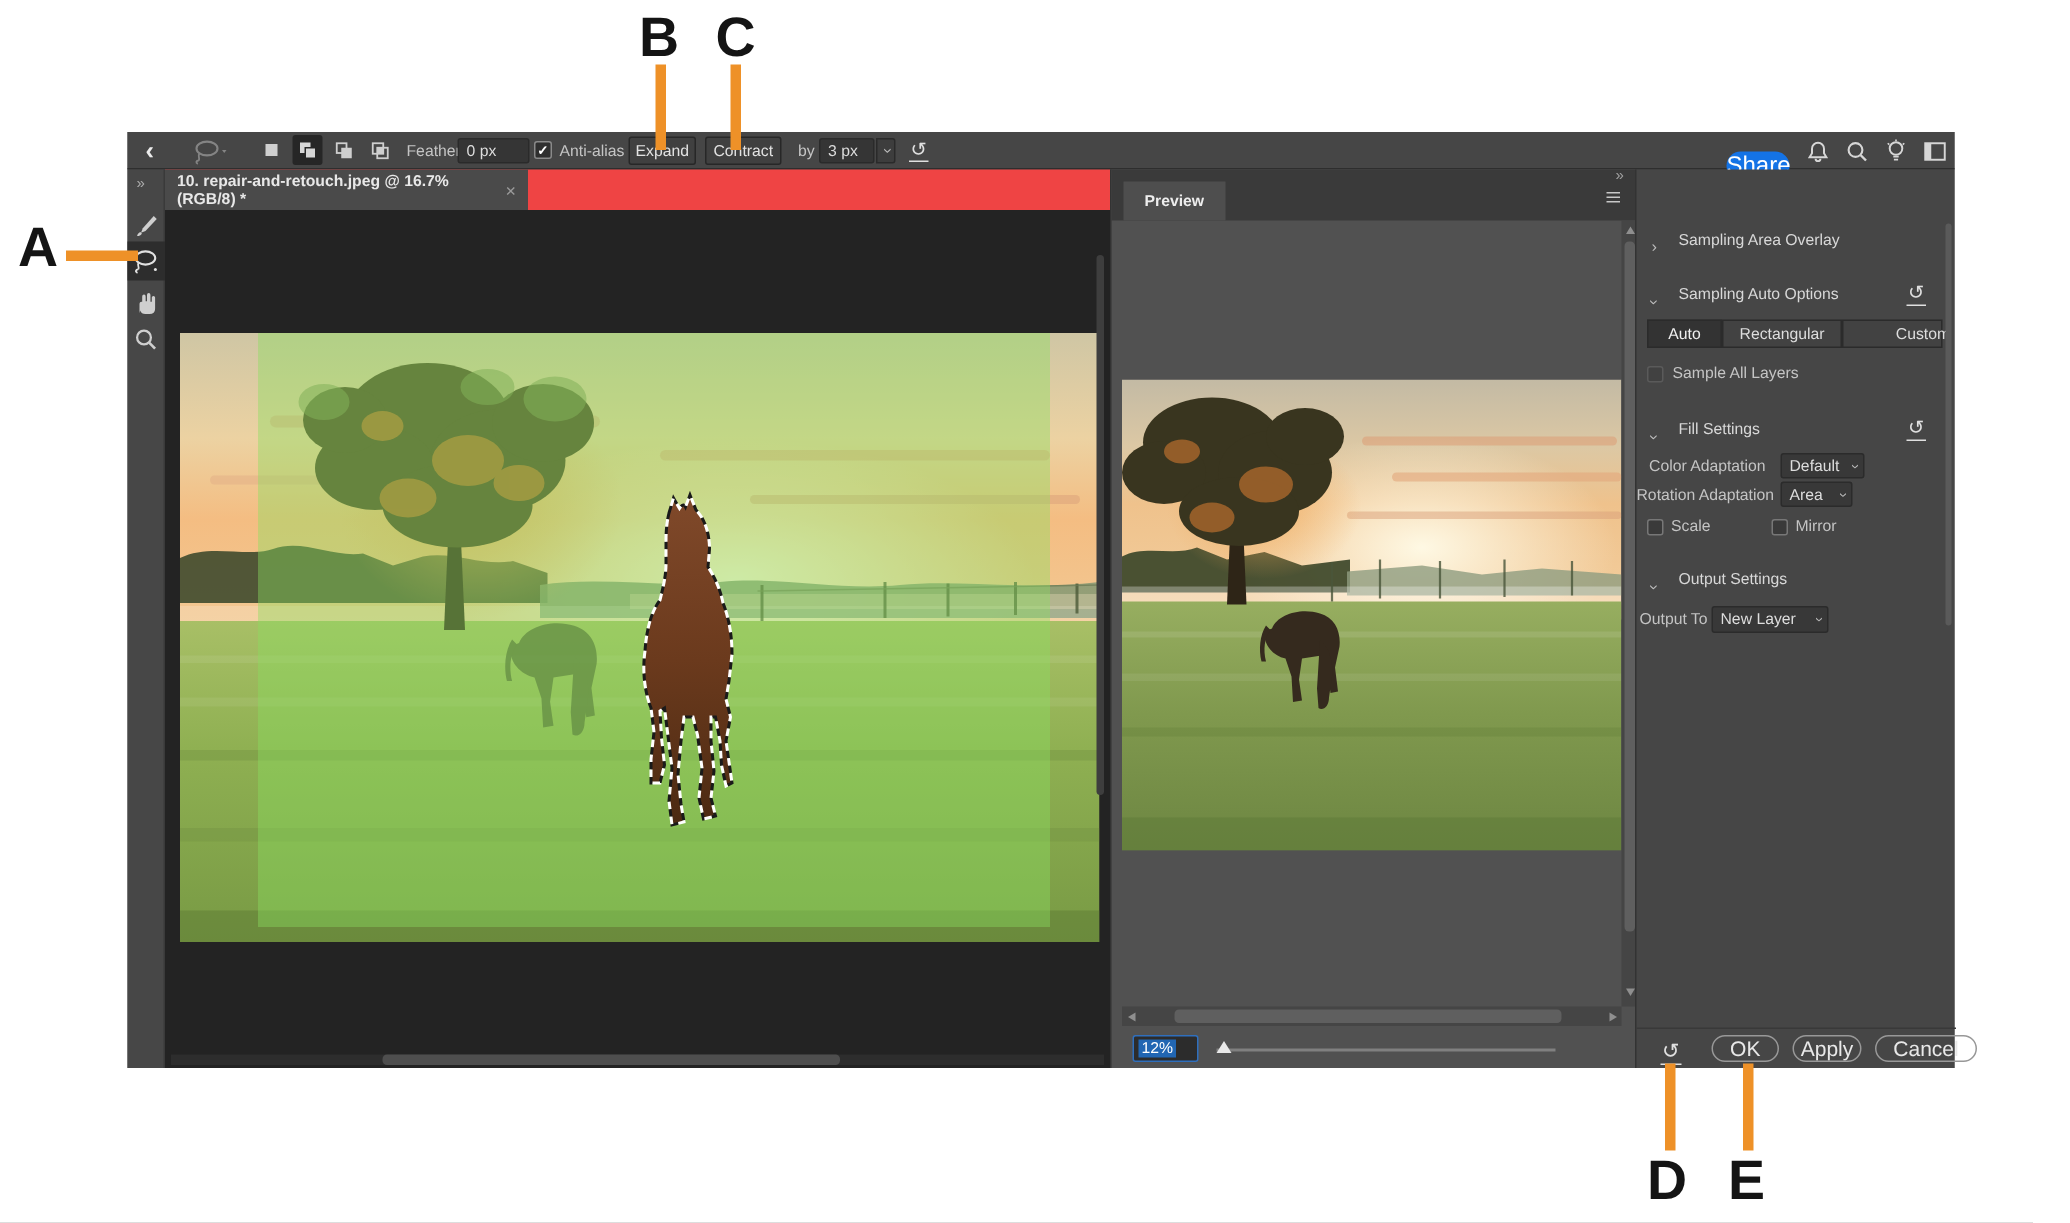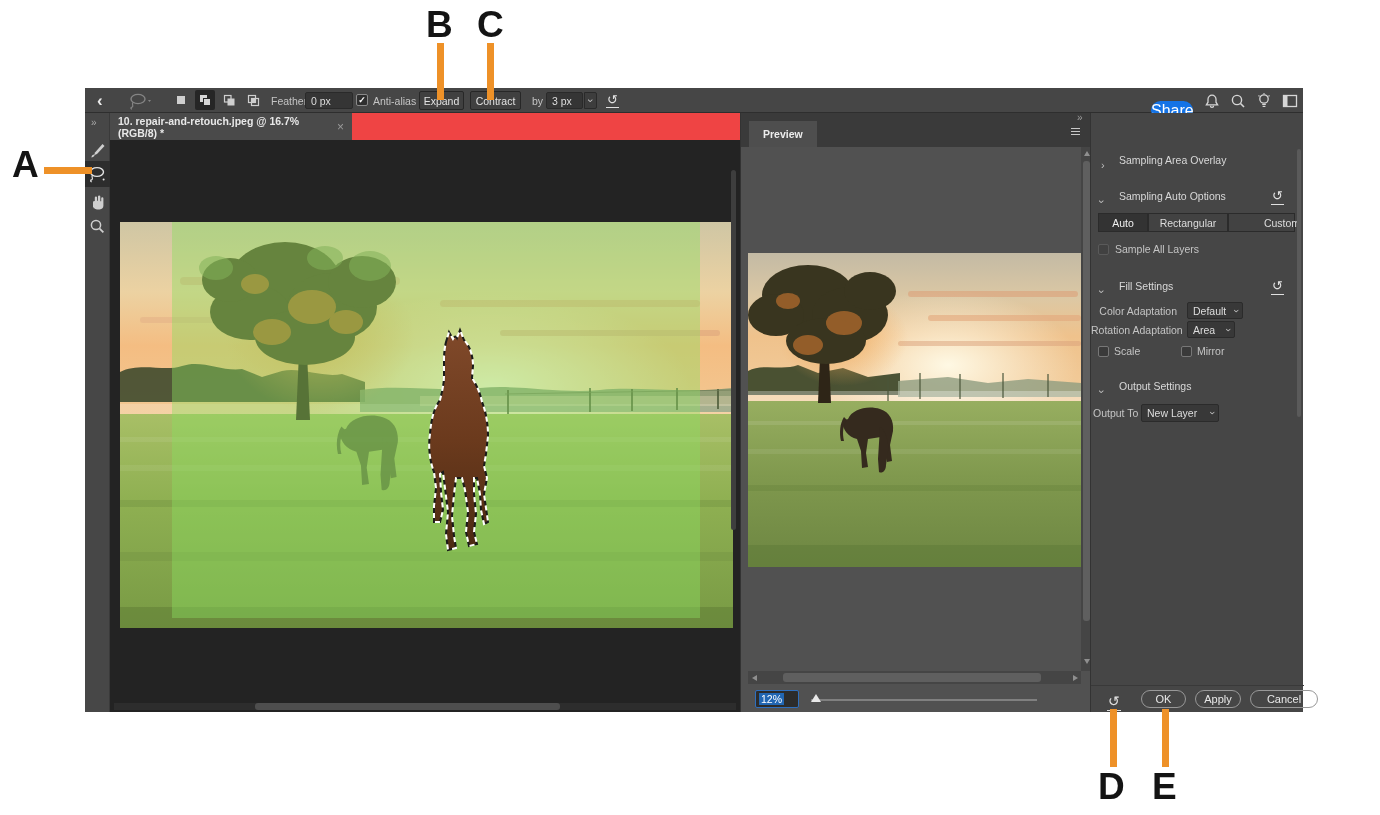--- a/index.html
+++ b/index.html
@@ -62,21 +62,21 @@
   .rp-tab{left:0;top:5px;height:27px;background:#4d4d4d;display:flex;align-items:center;padding:0 10px;}
   .sec-label{font-size:10.5px;color:#d8d8d8;}
   .chev{display:inline-block;color:#bdbdbd;font-size:11px;line-height:1;}
   .chev.down{transform:rotate(90deg);}
   .seg{position:absolute;top:100px;height:19px;border:1px solid #2b2b2b;background:#424242;color:#ddd;
        font-size:10.5px;display:flex;align-items:center;justify-content:center;}
   .seg.selected{background:#333333;color:#f0f0f0;}
   .dd{background:#383838;border:1px solid #2b2b2b;border-radius:2px;color:#ddd;font-size:10.5px;
       display:flex;align-items:center;padding:0 5px;justify-content:space-between;}
   .pill{border:1px solid #989898;border-radius:9px;background:transparent;color:#e8e8e8;
-        font-size:11px;display:flex;align-items:center;justify-content:center;height:18px;}
+        font-size:14px;display:flex;align-items:center;justify-content:center;height:18px;}
   .dim{color:#7a7a7a;}
   .lbl{font-size:10.5px;color:#c4c4c4;white-space:nowrap;}
 
   .zoom-input{background:#2c2c2c;border:1px solid #2f6fbd;border-radius:2px;height:18px;
               display:flex;align-items:center;padding:0 3px;}
   .zoom-sel{background:#2166b3;color:#fff;font-size:10.5px;padding:0 2px;}
   .tri-up{width:0;height:0;border-left:5px solid transparent;border-right:5px solid transparent;
           border-bottom:8px solid #e8e8e8;}
 </style>
 </head>

